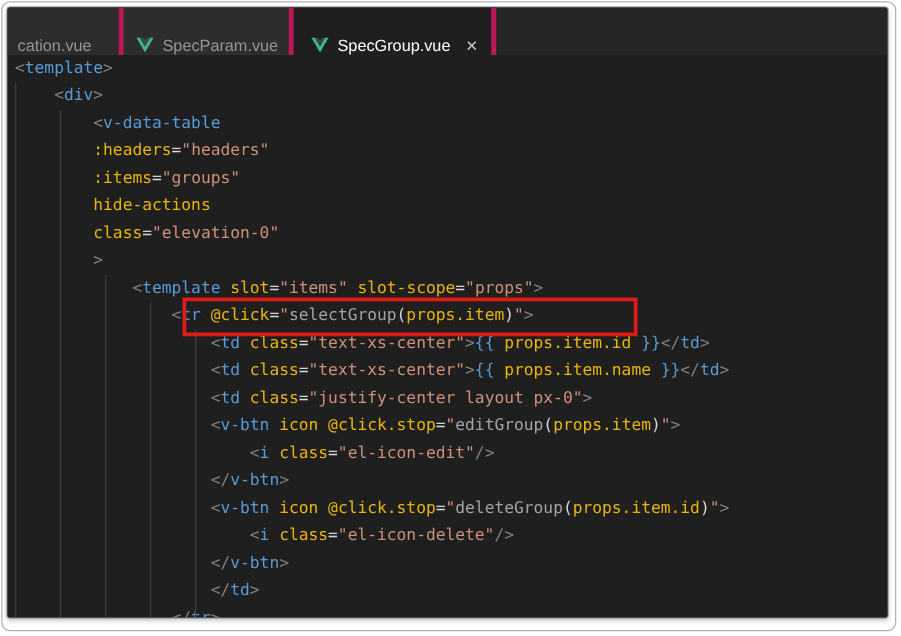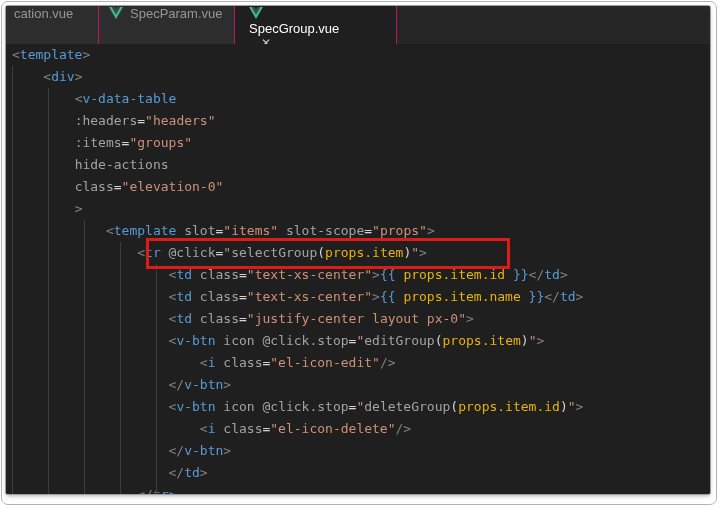--- a/index.html
+++ b/index.html
@@ -15,43 +15,43 @@
   .window{
     position:absolute;left:4px;top:4px;width:704px;height:488px;
     background:#1f1f1f;border-radius:2px;overflow:hidden;
     box-shadow:0 0 0 1px #a0a0a0, 0 2px 4px rgba(0,0,0,.3);
   }
   .tabbar{
     position:absolute;left:0;top:0;right:0;height:38px;
     background:#262626;display:flex;align-items:stretch;
   }
   .tab{
-    display:flex;align-items:flex-start;box-sizing:border-box;
-    background:#2d2d2d;border-right:1px solid #be185d;
+    display:flex;align-items:flex-end;box-sizing:border-box;
+    background:#2d2d2d;border-right:4px solid #be185d;
     font-size:13px;color:#969696;padding:0 10px;cursor:pointer;
     white-space:nowrap;overflow:hidden;
   }
   .tab.active{background:#1f1f1f;color:#ffffff;}
   .tab .vue-ic{flex:0 0 auto;margin-right:7px;position:relative;top:1px;}
   .tab .close{
     margin-left:10px;font-size:12px;color:#cccccc;line-height:1;
     padding:1px 2px;border-radius:3px;
   }
   .editor{
     position:absolute;left:0;top:38px;right:0;bottom:0;background:#1f1f1f;
   }
   .code{
     position:absolute;left:6px;top:0;
     font-family:"DejaVu Sans Mono",monospace;
     font-size:13px;line-height:22px;white-space:pre;
   }
   .code-line{height:22px;}
   .tk-p{color:#808080}
   .tk-tag{color:#569cd6}
-  .tk-attr{color:#a3a3a3}
+  .tk-attr{color:#eab308}
   .tk-eq{color:#d4d4d4}
   .tk-str{color:#ce9178}
   .tk-fn{color:#a3a3a3}
   .tk-expr{color:#eab308}
   .tk-mo{color:#569cd6}
   .tk-ws{color:#d4d4d4}
   .guide{position:absolute;width:1px;background:#3d3d3d;}
   .g0{left:6px;top:60px;bottom:0;}
   .g1{left:42px;top:82px;bottom:0;}
   .g2{left:78px;top:214px;bottom:0;}
@@ -77,21 +77,21 @@
       <div class="tab" style="width:136px;">
         <span class="vue-ic">
           <svg width="14" height="12" viewBox="0 0 24 20.8">
             <path fill="#41b883" d="M0,0 L12,20.8 24,0 19.2,0 12,12.4 4.8,0 Z"></path>
             <path fill="#35495e" d="M4.8,0 L12,12.4 19.2,0 14.4,0 12,4.1 9.6,0 Z"></path>
           </svg>
         </span>
         <span>SpecParam.vue</span>
       </div>
 
-      <div class="tab active" style="width:162px;padding-left:14px;flex-direction:column;">
+      <div class="tab active" style="width:162px;padding-left:14px;">
         <span class="vue-ic">
           <svg width="14" height="12" viewBox="0 0 24 20.8">
             <path fill="#41b883" d="M0,0 L12,20.8 24,0 19.2,0 12,12.4 4.8,0 Z"></path>
             <path fill="#35495e" d="M4.8,0 L12,12.4 19.2,0 14.4,0 12,4.1 9.6,0 Z"></path>
           </svg>
         </span>
         <span>SpecGroup.vue</span>
         <span class="close">✕</span>
       </div>
 

